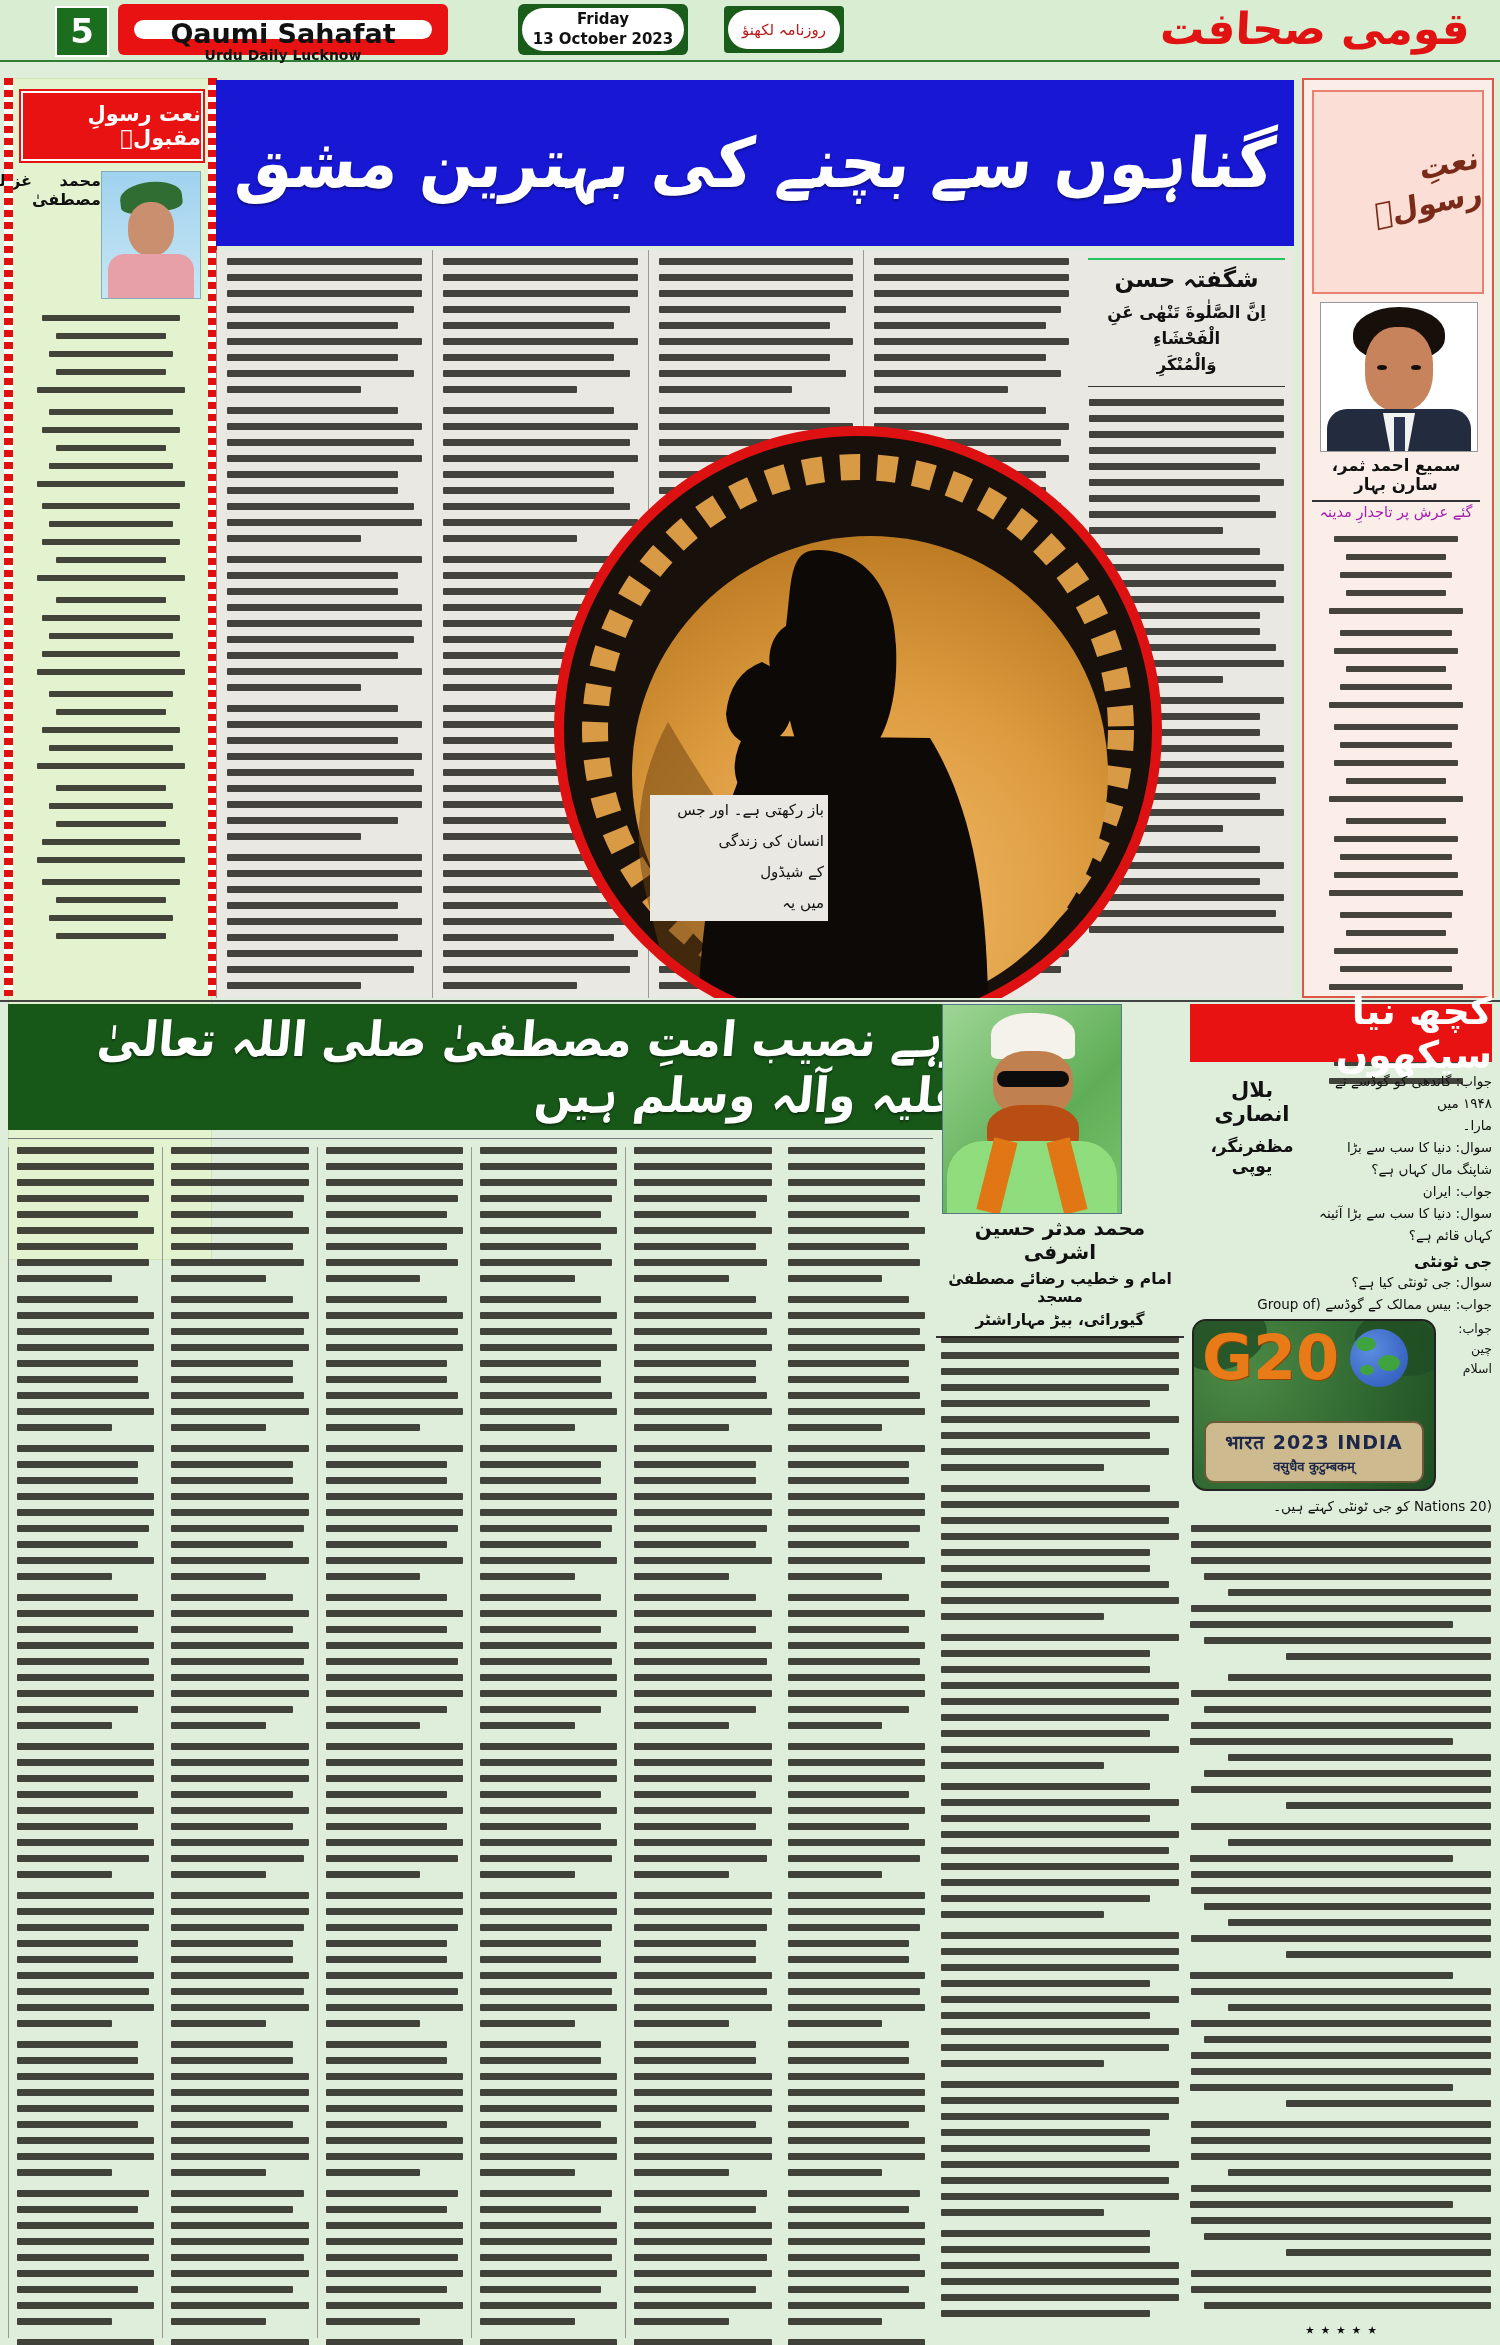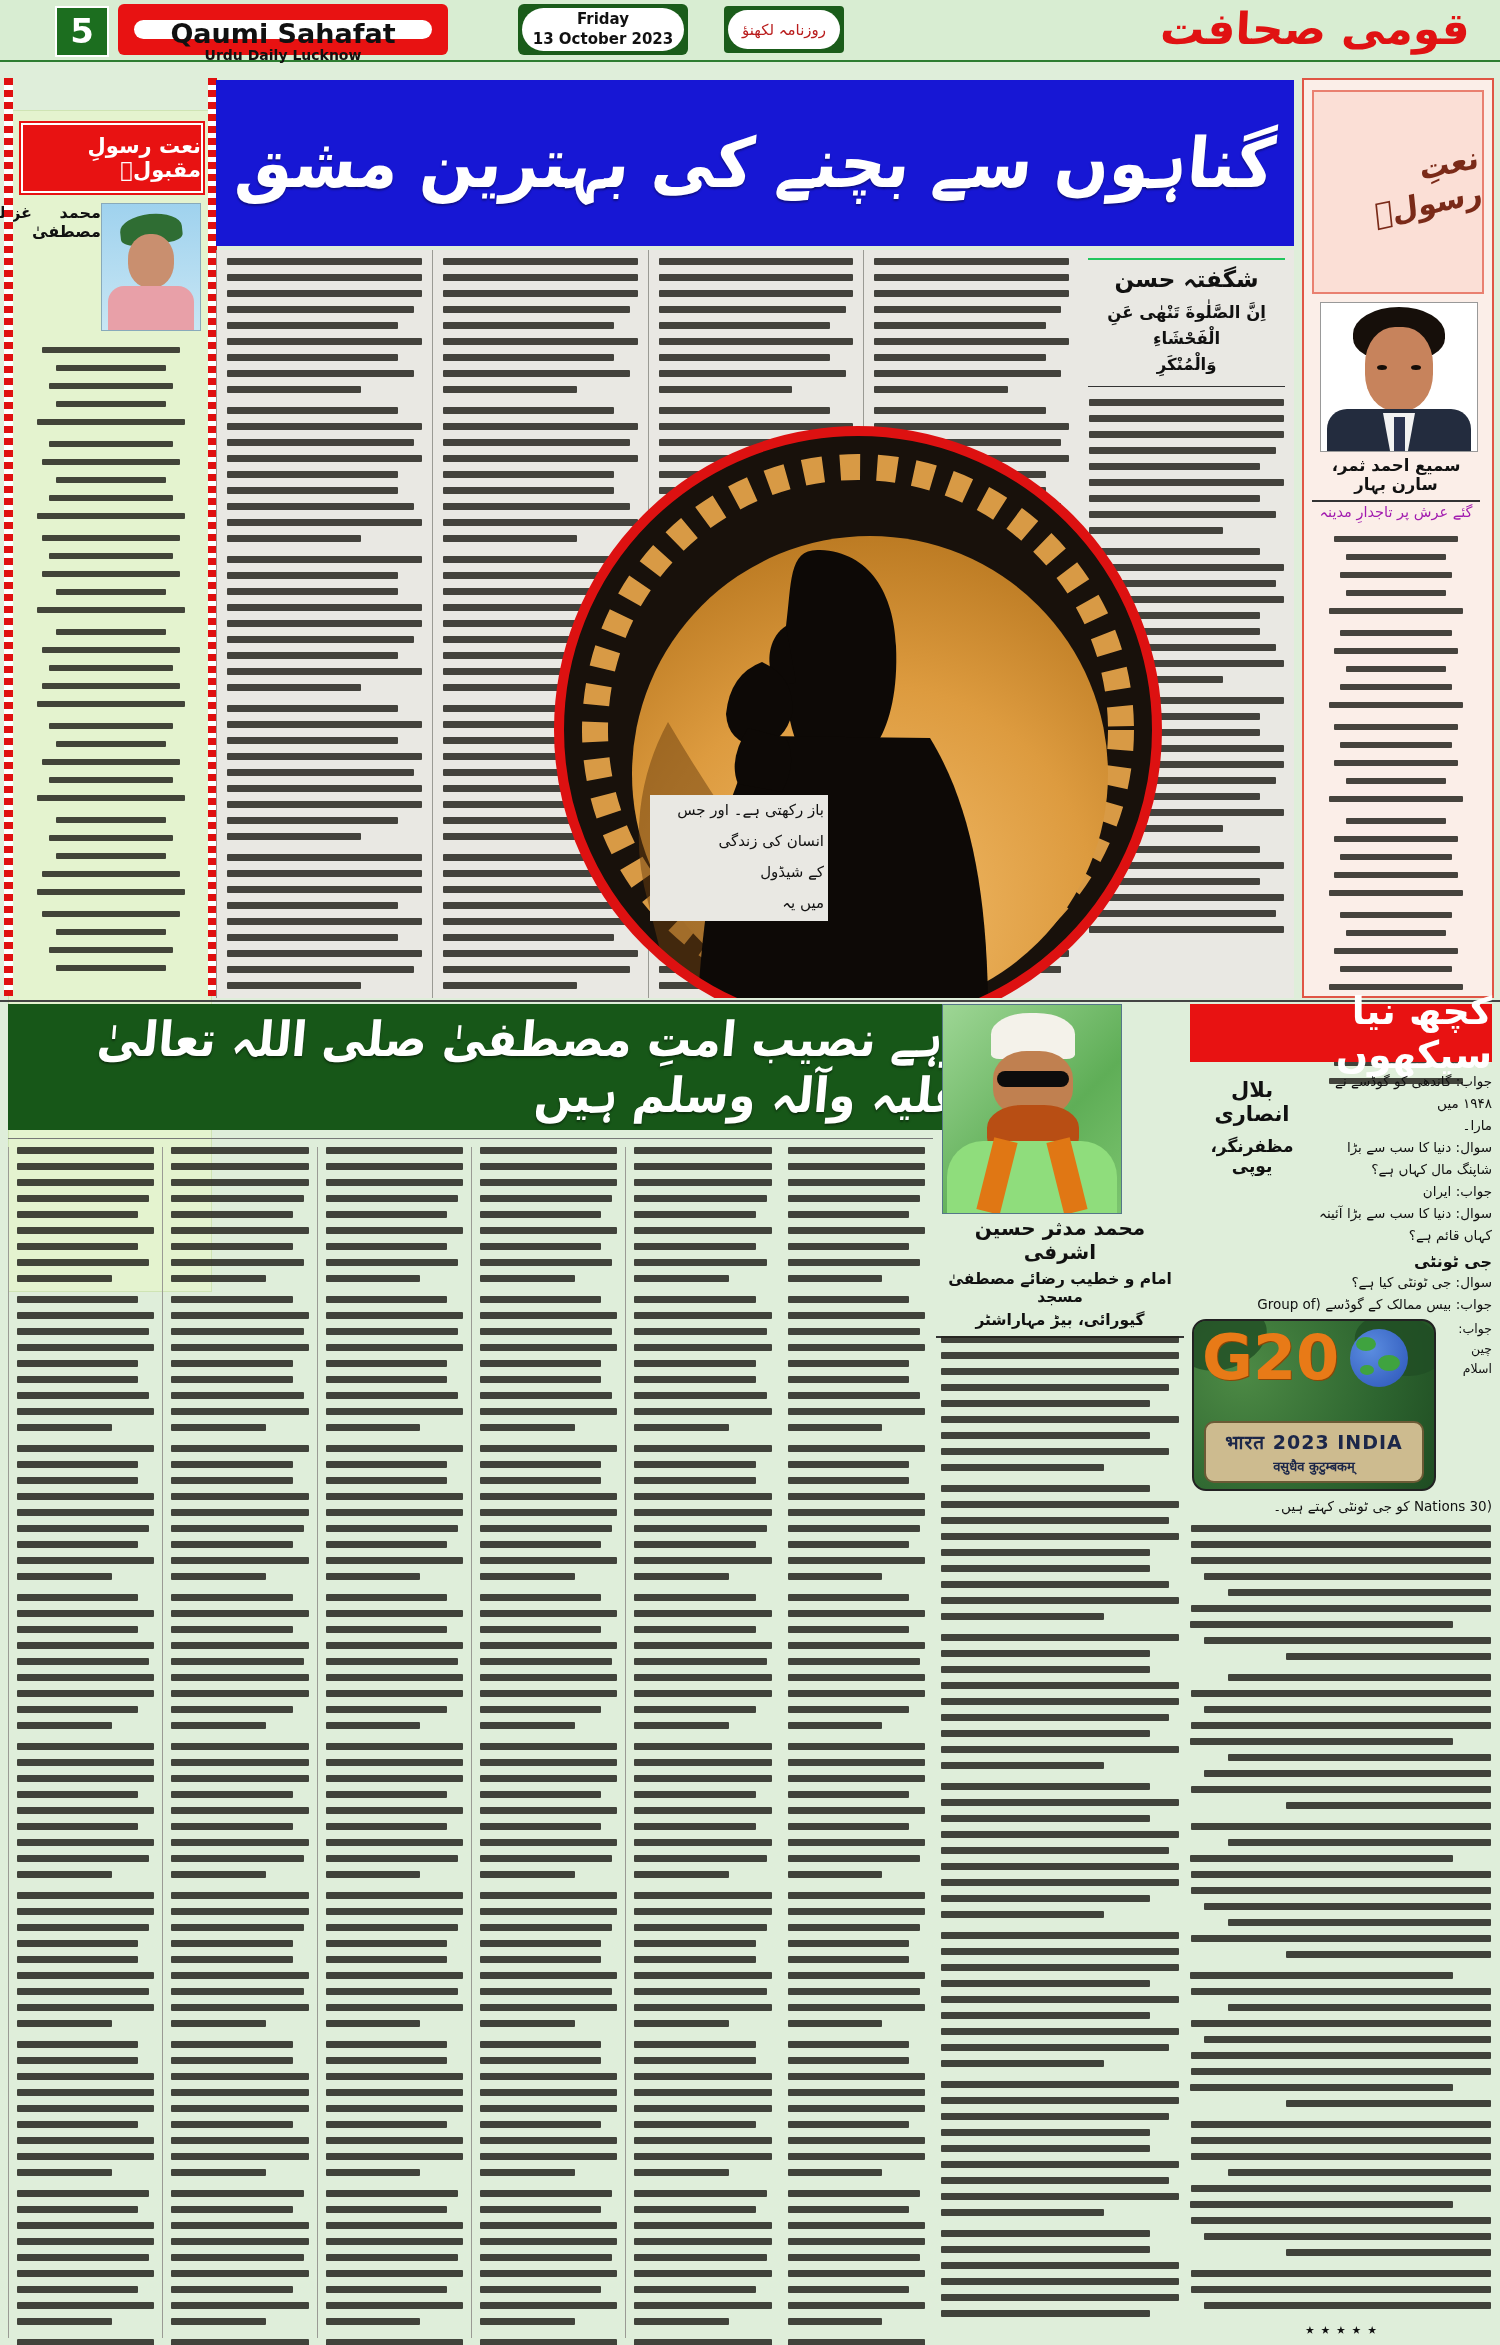--- a/index.html
+++ b/index.html
@@ -19,21 +19,21 @@
   .date-day{font-size:15px;line-height:22px;}
   .date-date{font-size:15px;line-height:18px;}
   .roznamabox{position:absolute;left:724px;top:6px;width:120px;height:47px;background:#1a5c1a;border-radius:4px;padding:4px;box-sizing:border-box;}
   .roznama-inner{background:#fff;border-radius:20px;height:100%;text-align:center;font-size:15px;font-weight:normal;color:#b91c1c;
                  display:flex;align-items:center;justify-content:center;direction:rtl;}
   .masthead-ur{position:absolute;right:15px;top:2px;width:340px;height:54px;color:#e01212;font-size:44px;font-weight:900;
                text-align:center;direction:rtl;line-height:54px;transform:skewX(-3deg);}
 
   
   .zig{position:absolute;width:9px;background:repeating-linear-gradient(to bottom,#e01010 0 7px,#ffffff 7px 12px);}
-  .left-naat{position:absolute;left:8px;top:78px;width:204px;height:1182px;background:#e4f3cf;box-sizing:border-box;border:1px solid #cfe4b4;margin-top:32px;}
+  .left-naat{position:absolute;left:8px;top:78px;width:204px;height:1182px;background:#e4f3cf;box-sizing:border-box;border:1px solid #cfe4b4;}
   .left-naat .banner{position:absolute;left:12px;top:12px;width:178px;height:66px;background:#e81212;color:#fff;
         font-size:21px;font-weight:bold;display:flex;align-items:center;justify-content:center;direction:rtl;border:2px solid #fff;outline:2px solid #e81212;}
   .ln-authorrow{position:absolute;left:12px;top:92px;width:180px;height:128px;display:flex;direction:ltr;}
   .ln-names{width:80px;direction:rtl;font-weight:bold;font-size:16px;color:#111;display:flex;flex-direction:row;justify-content:space-around;text-align:right;}
   .ln-photo{position:relative;width:98px;height:126px;background:linear-gradient(#9fd2ee,#c8e6f4);overflow:hidden;border:1px solid #8ab;}
   .ln-cap{position:absolute;left:18px;top:10px;width:62px;height:30px;background:#2f6d33;border-radius:50% 50% 25% 25%;transform:rotate(-6deg);}
   .ln-face{position:absolute;left:26px;top:30px;width:46px;height:54px;background:#c98f6f;border-radius:46%;}
   .ln-shirt{position:absolute;left:6px;bottom:0;width:86px;height:44px;background:#e8a0a8;border-radius:16px 16px 0 0;}
   .ln-poem{position:absolute;left:16px;top:236px;width:172px;bottom:12px;}
 
@@ -661,21 +661,21 @@
           <i style="left:6px;top:8px;width:20px;height:14px;"></i>
           <i style="left:28px;top:26px;width:22px;height:16px;"></i>
           <i style="left:10px;top:36px;width:14px;height:10px;"></i>
         </div>
         <div class="g20-board">
           <div class="g20-b1">भारत 2023 INDIA</div>
           <div class="g20-b2">वसुधैव कुटुम्बकम्</div>
         </div>
       </div>
     </div>
-    <div class="qa-caption">(30 Nations کو جی ٹونٹی کہتے ہیں۔</div>
+    <div class="qa-caption">(20 Nations کو جی ٹونٹی کہتے ہیں۔</div>
     <div class="qa-greek greek">
         <div class="gl"></div>
         <div class="gl"></div>
         <div class="gl"></div>
         <div class="gl"></div>
         <div class="gl"></div>
         <div class="gl"></div>
         <div class="gl"></div>
         <div class="gl"></div>
         <div class="gl"></div>

